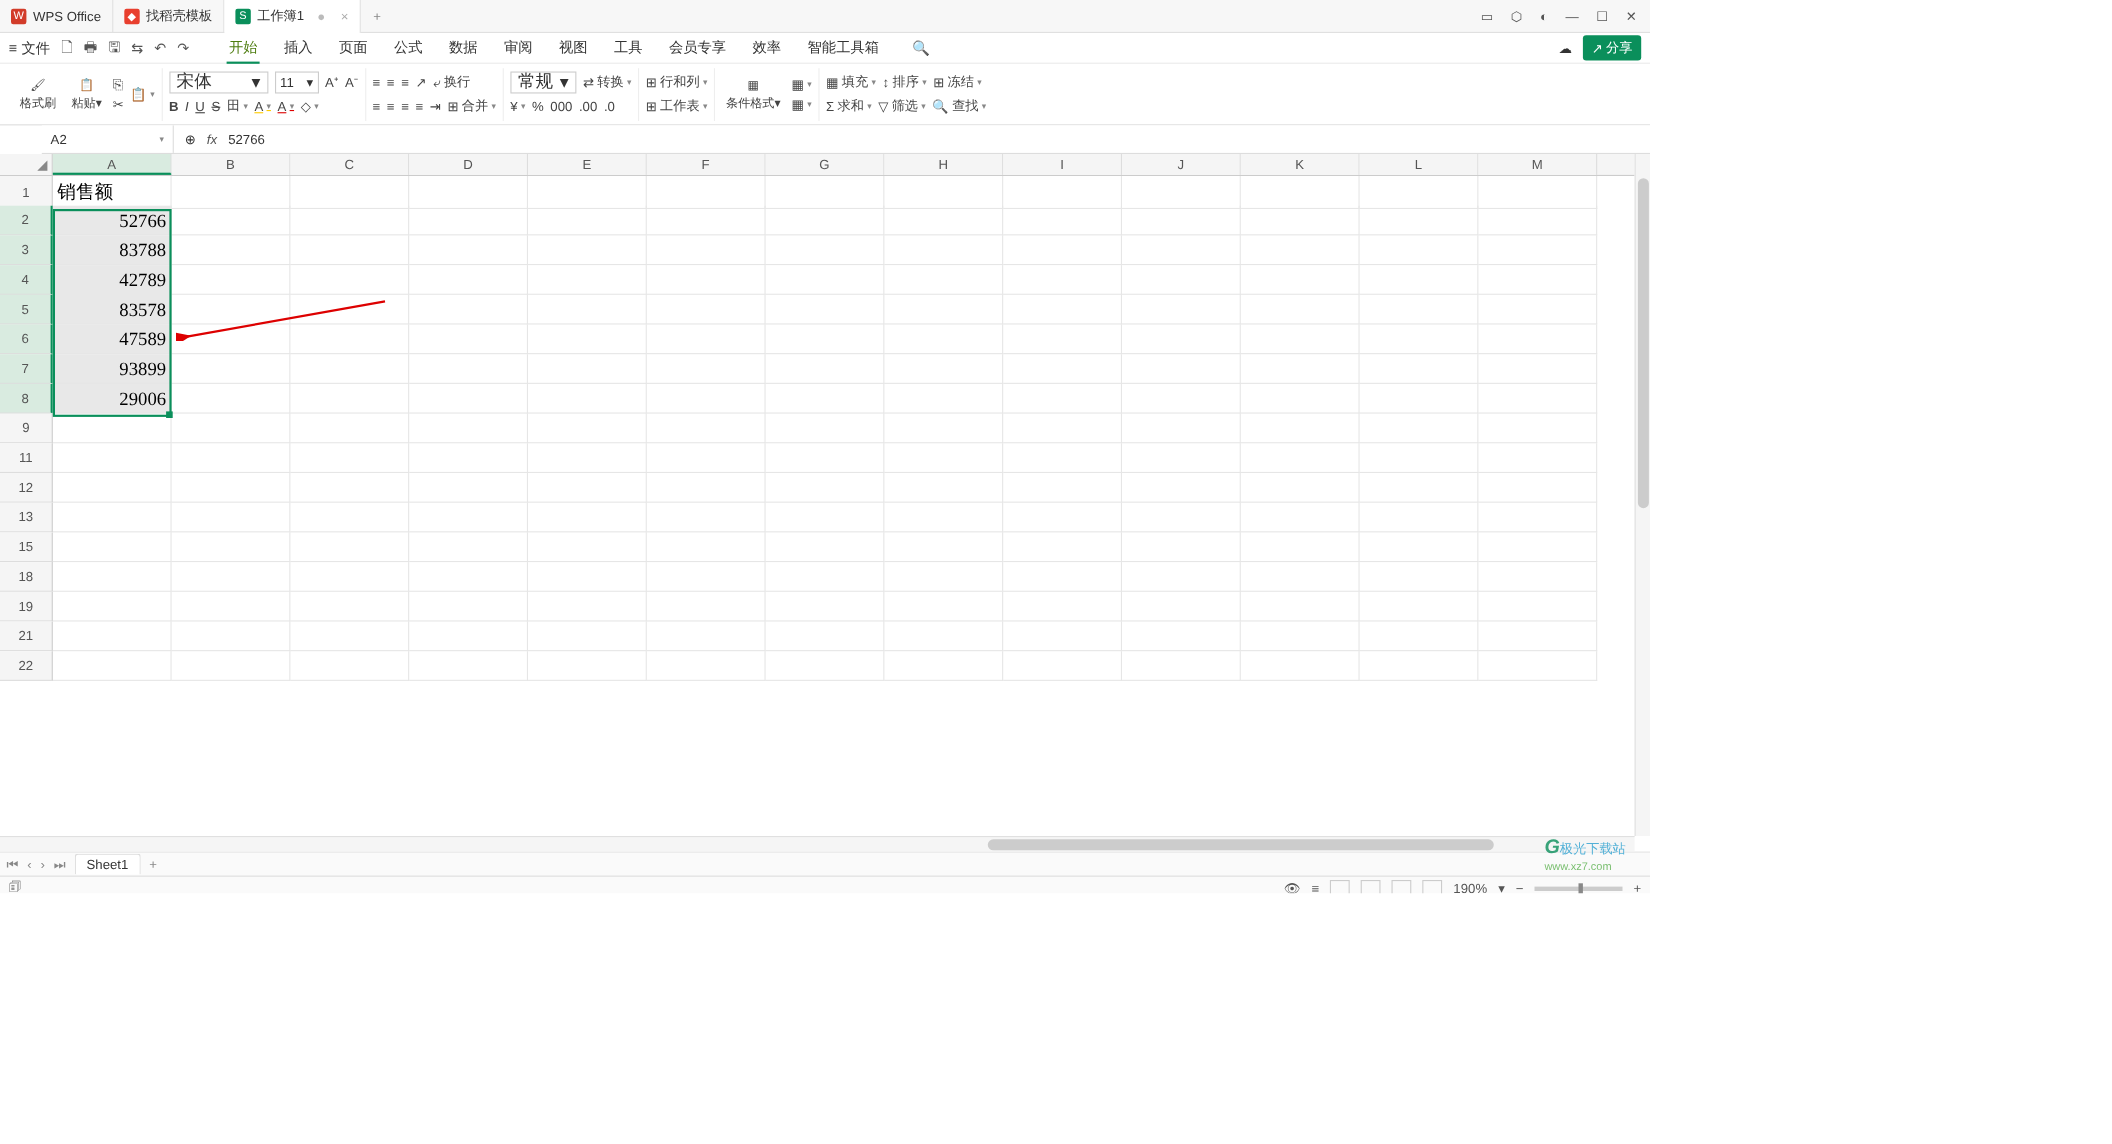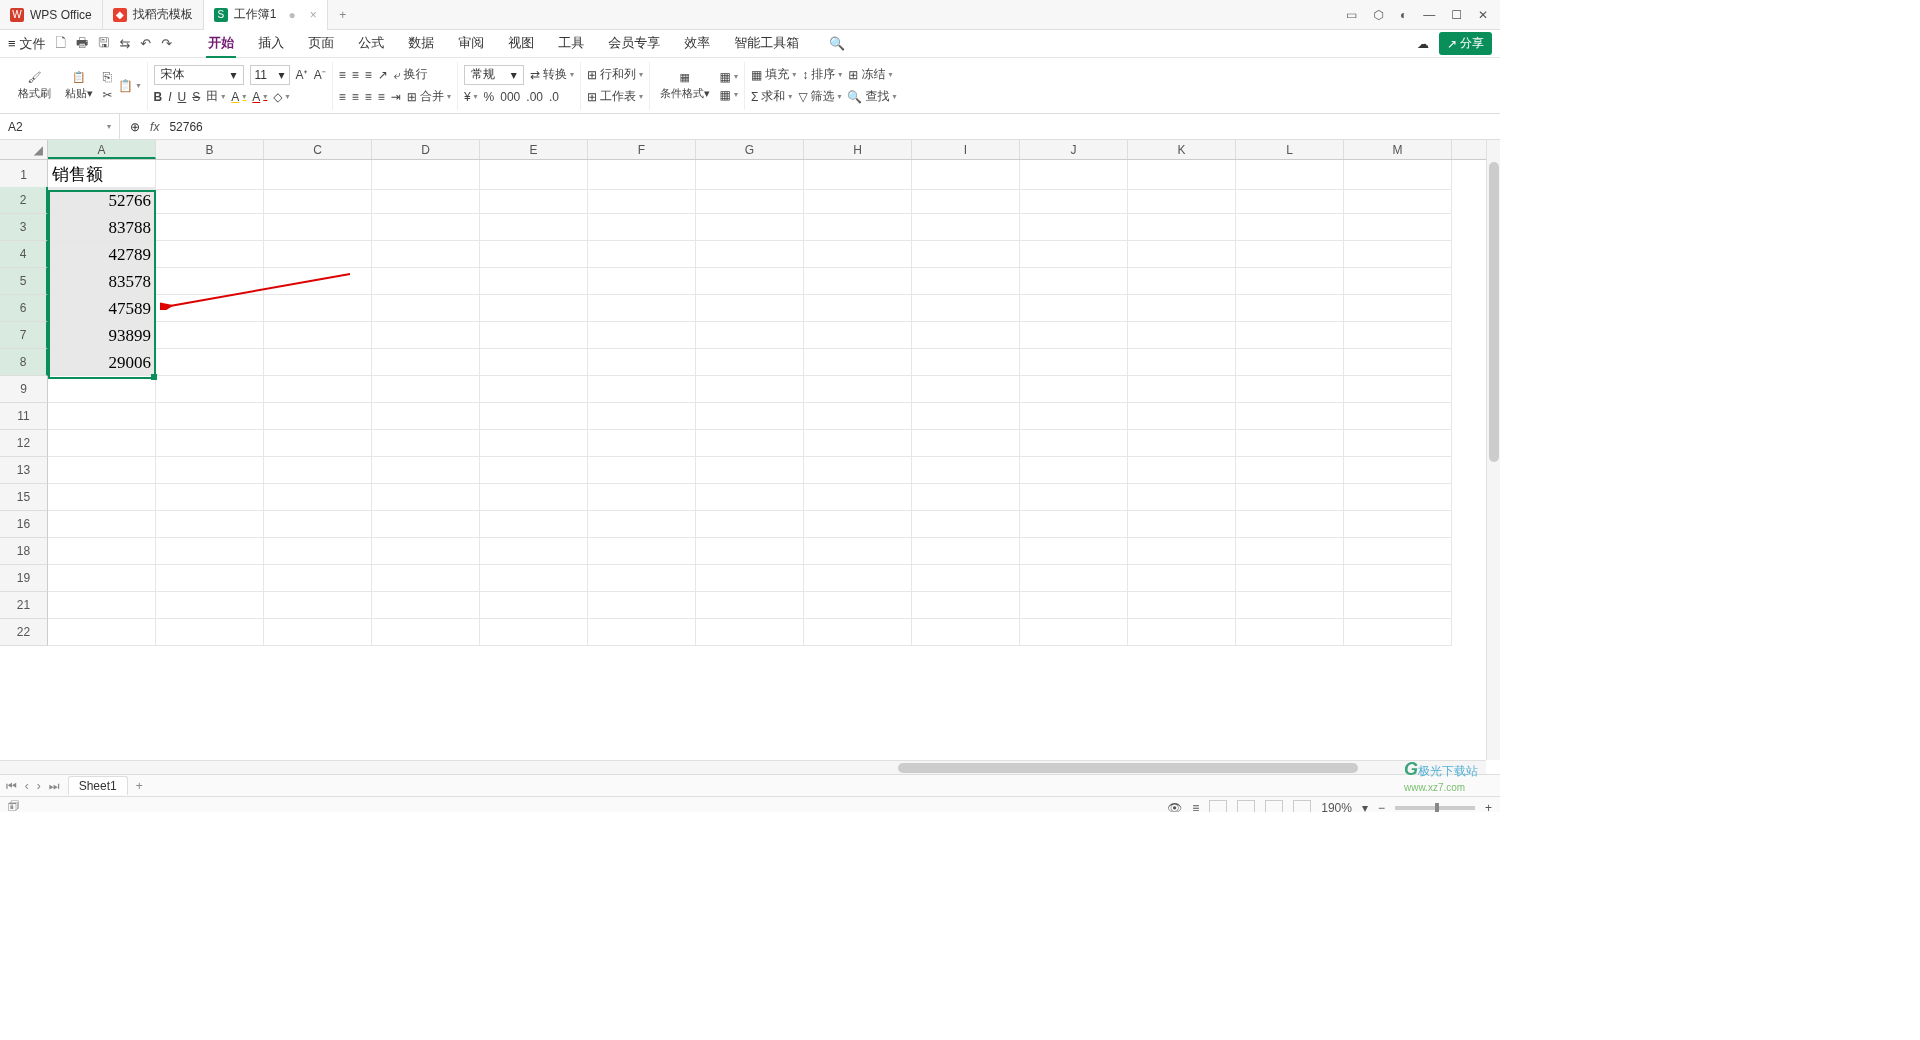--- a/index.html
+++ b/index.html
@@ -15,38 +15,38 @@
 .addtab { width:30px; text-align:center; color:#888; }
 .wincontrols { margin-left:auto; display:flex; align-items:center; gap:16px; padding-right:12px; color:#555; }
 .wincontrols span { cursor:default; }
 
 
 .quickbar { height:28px; display:flex; align-items:center; padding:0 8px; gap:10px; border-bottom:1px solid #e6e6e6; background:#fff; }
 .quickbar .qbtn { color:#555; font-size:13px; cursor:default; }
 .file-menu { display:flex; align-items:center; gap:4px; font-size:13px; }
 .ribbon-tabs { display:flex; gap:20px; margin-left:24px; font-size:13px; }
 .ribbon-tabs .rtab { cursor:default; padding:4px 2px; }
-.ribbon-tabs .rtab.active { color:#701a75; border-bottom:2px solid #0a8f5b;font-weight:bold; }
+.ribbon-tabs .rtab.active { color:#4d7c0f; border-bottom:2px solid #0a8f5b; }
 .quick-right { margin-left:auto; display:flex; align-items:center; gap:10px; }
 .sharebtn { background:#0a8f5b; color:#fff; padding:3px 8px; border-radius:3px; font-size:12px; display:flex; align-items:center; gap:3px; }
 
 
 .ribbon { height:56px; border-bottom:1px solid #ddd; display:flex; align-items:center; padding:0 8px; background:#fff; }
 .rgroup { display:flex; flex-direction:column; justify-content:center; height:48px; padding:0 6px; border-right:1px solid #eee; }
 .rrow { display:flex; align-items:center; gap:6px; height:22px; }
 .rbtn { display:flex; align-items:center; gap:3px; color:#444; font-size:12px; cursor:default; white-space:nowrap; }
 .rbtn .dd { font-size:8px; color:#888; }
 .bigbtn { display:flex; flex-direction:column; align-items:center; justify-content:center; gap:2px; padding:0 4px; font-size:11px; color:#444; }
-.fontbox { border:1px solid #ccc; height:20px; padding:0 6px; display:flex; align-items:center; font-size:12px; min-width:90px; background:#fff; justify-content:space-between; }
+.fontbox { border:1px solid #ccc; height:20px; padding:0 6px; display:flex; align-items:center; font-size:16px; min-width:90px; background:#fff; justify-content:space-between; }
 .sizebox { border:1px solid #ccc; height:20px; width:40px; padding:0 4px; display:flex; align-items:center; justify-content:space-between; font-size:12px; background:#fff; }
 .underA { text-decoration:underline; text-decoration-color:#d00; }
 .underY { text-decoration:underline; text-decoration-color:#ffcc00; }
 
 
-.fbar { height:26px; border-bottom:1px solid #ddd; display:flex; align-items:center; background:#fff; }
+.fbar { height:26px; border-bottom:1px solid #ddd; display:flex; align-items:center; background:#fff;margin-left:38px; }
 .namebox { width:120px; border-right:1px solid #ddd; height:100%; display:flex; align-items:center; padding:0 8px; justify-content:space-between; }
 .namebox .dd { font-size:8px; color:#888; }
 .fxarea { display:flex; align-items:center; gap:10px; padding:0 10px; flex:1; }
 .fxlabel { font-style:italic; color:#555; }
 
 
 .gridwrap { position:relative; height:634px; overflow:hidden; background:#fff; }
 .colheads { display:flex; position:absolute; top:0; left:0; right:14px; height:20px; background:#f5f5f5; border-bottom:1px solid #ccc; }
 .corner { width:48px; border-right:1px solid #ccc; display:flex; align-items:center; justify-content:flex-end; padding-right:4px; color:#888; background:#f5f5f5; }
 .colh { width:108px; border-right:1px solid #ddd; text-align:center; line-height:20px; color:#555; background:#f5f5f5; }
@@ -516,36 +516,20 @@
         <div class="cell"></div>
         <div class="cell"></div>
         <div class="cell"></div>
         <div class="cell"></div>
         <div class="cell"></div>
         <div class="cell"></div>
         <div class="cell"></div>
         <div class="cell"></div>
       </div>
       <div class="row">
-        <div class="rowh">16</div>
-        <div class="cell"></div>
-        <div class="cell"></div>
-        <div class="cell"></div>
-        <div class="cell"></div>
-        <div class="cell"></div>
-        <div class="cell"></div>
-        <div class="cell"></div>
-        <div class="cell"></div>
-        <div class="cell"></div>
-        <div class="cell"></div>
-        <div class="cell"></div>
-        <div class="cell"></div>
-        <div class="cell"></div>
-      </div>
-      <div class="row">
         <div class="rowh">18</div>
         <div class="cell"></div>
         <div class="cell"></div>
         <div class="cell"></div>
         <div class="cell"></div>
         <div class="cell"></div>
         <div class="cell"></div>
         <div class="cell"></div>
         <div class="cell"></div>
         <div class="cell"></div>

